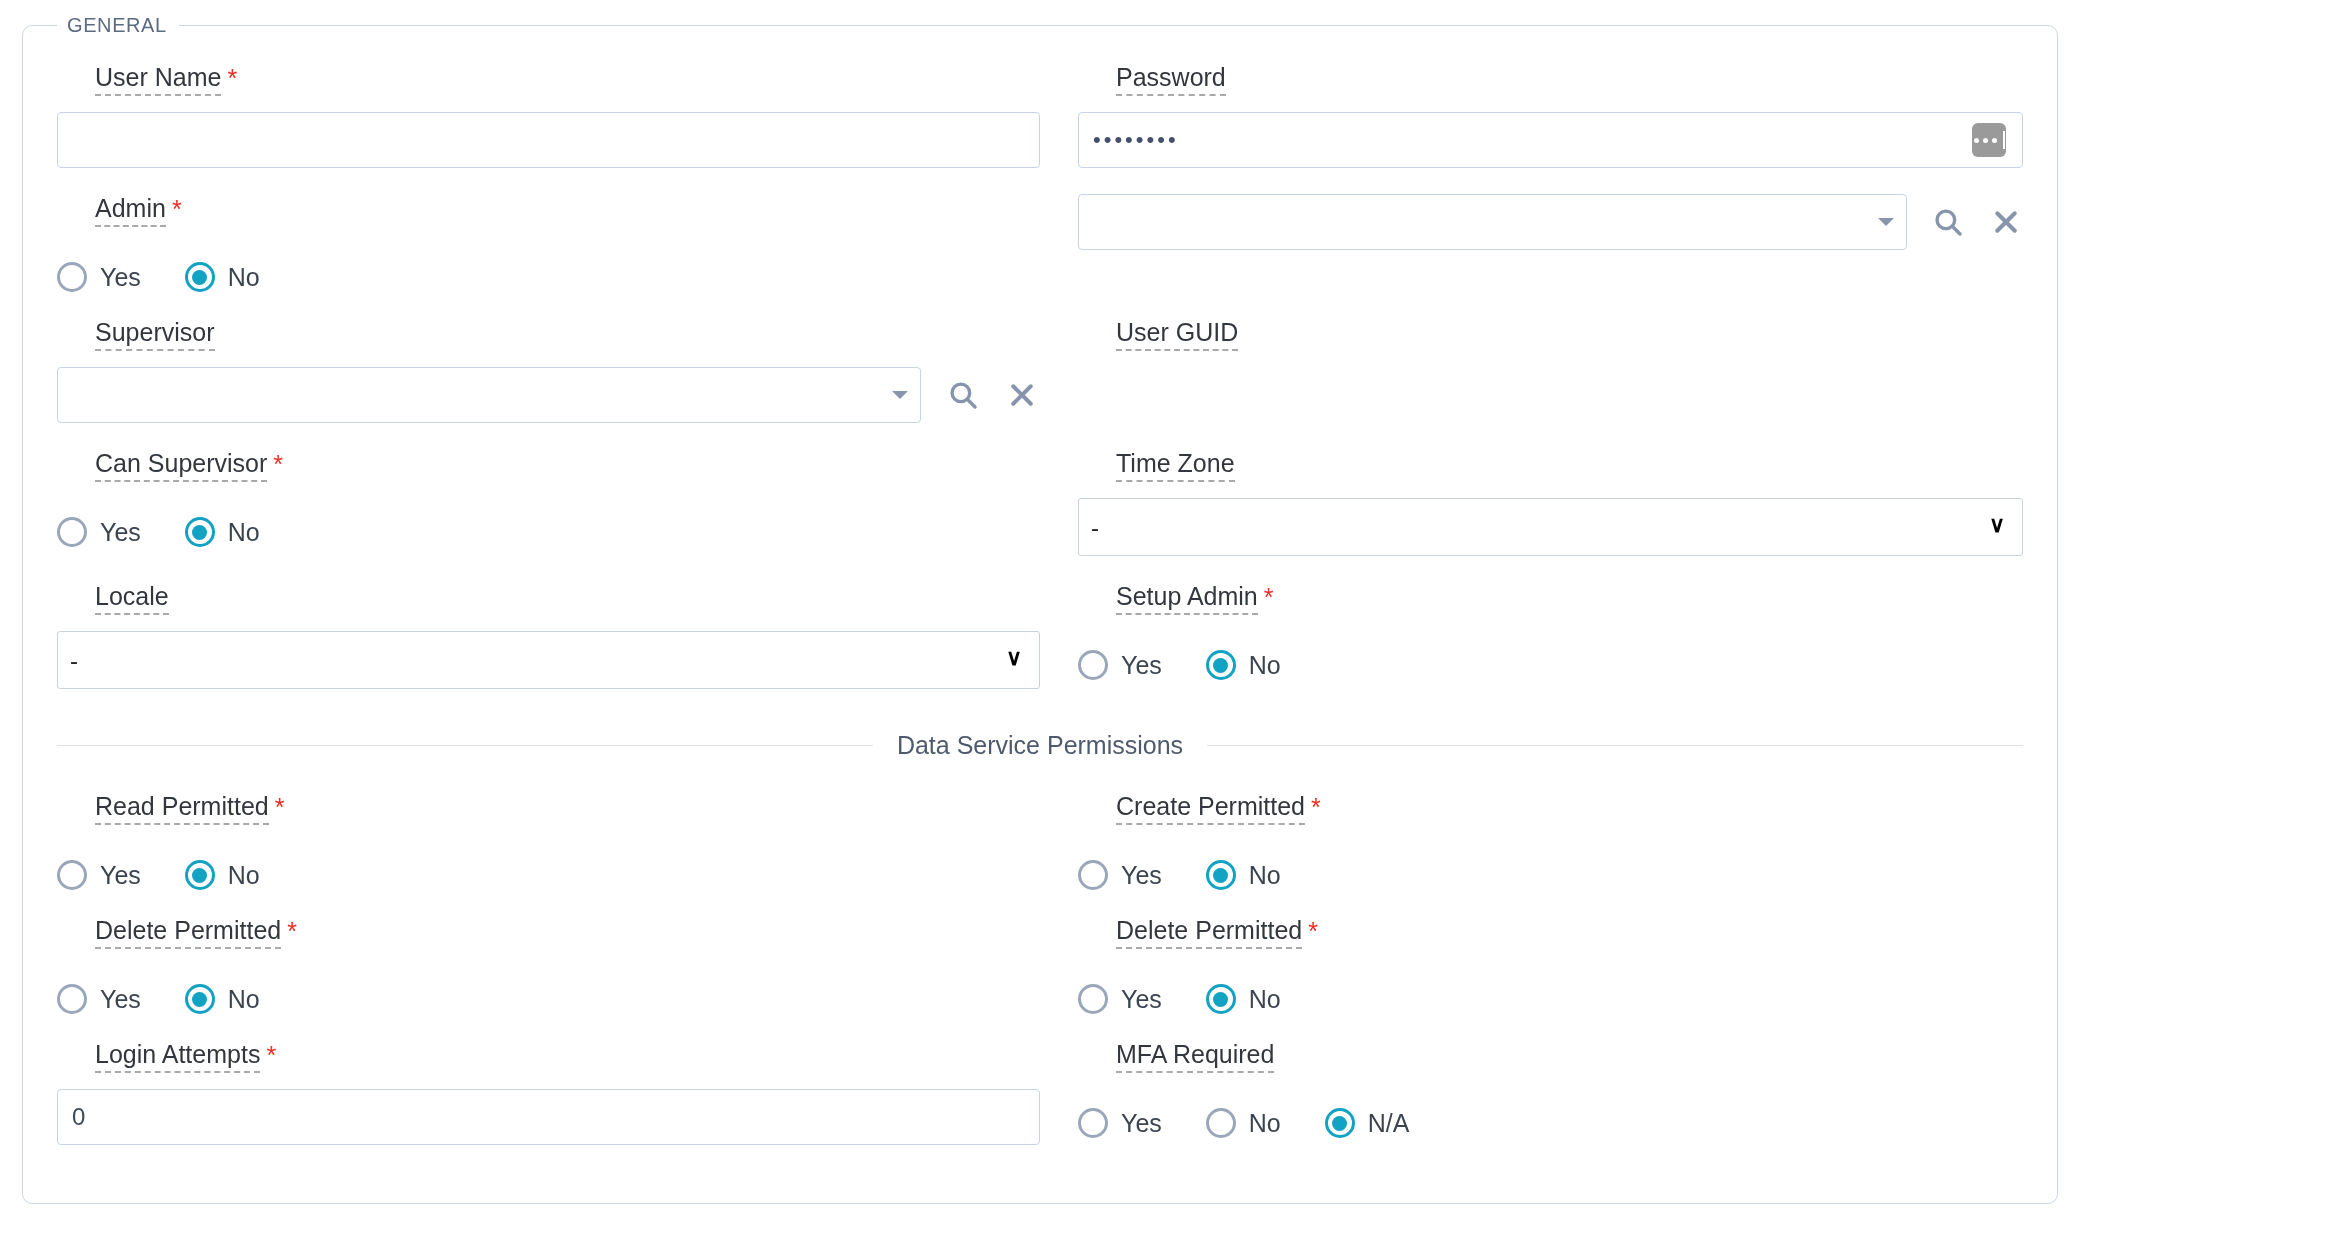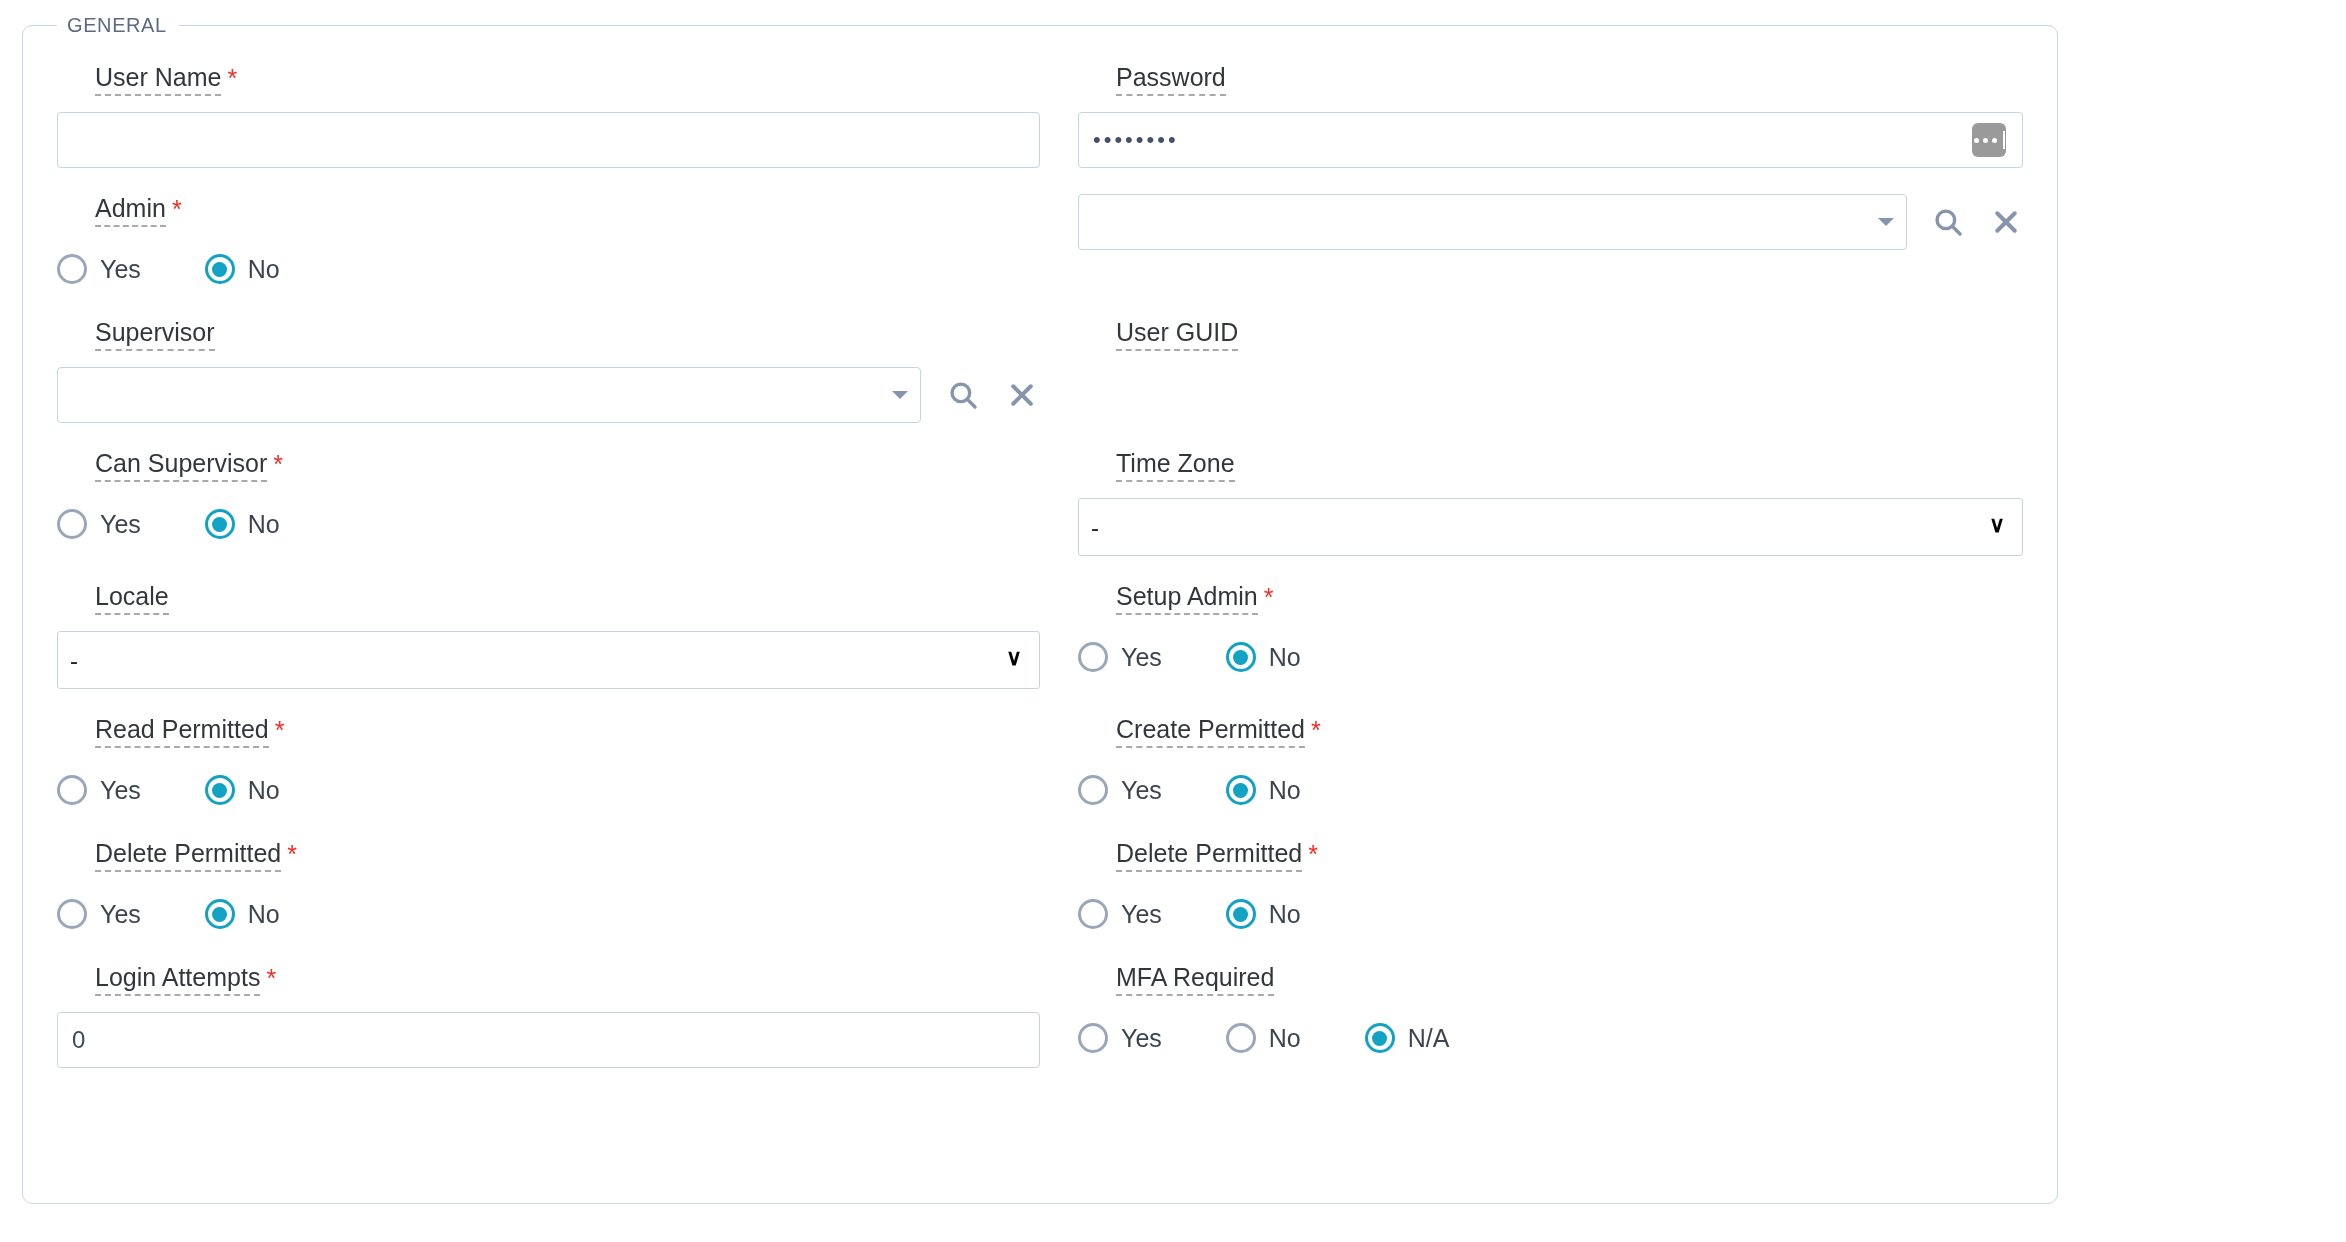--- a/index.html
+++ b/index.html
@@ -190,24 +190,23 @@
     pointer-events: none;
     font-size: 22px;
     font-weight: bold;
     color: #000;
     line-height: 1;
   }
 
   
   .radio-group {
     display: flex;
-    align-items: center;
+    align-items: flex-end;
     margin-top: 14px;
     height: 46px;
-    gap: 20px;
   }
   .radio-opt {
     display: flex;
     align-items: center;
     cursor: pointer;
     margin-right: 44px;
   }
   .radio-opt:last-child { margin-right: 0; }
   .radio-mark {
     width: 30px;
@@ -428,20 +427,25 @@
             </div>
             <div class="radio-opt on">
               <span class="radio-mark"></span>
               <span class="radio-label">No</span>
             </div>
           </div>
         </div>
       </div>
     </div>
 
+    <div class="divider">
+      <span class="line"></span>
+      <span class="dtext">Data Service Permissions</span>
+      <span class="line"></span>
+    </div>
 
     <div class="row">
       <div class="col">
         <div class="field">
           <div class="label-wrap">
             <span class="label">Read Permitted</span><span class="req">*</span>
           </div>
           <div class="radio-group">
             <div class="radio-opt">
               <span class="radio-mark"></span>

